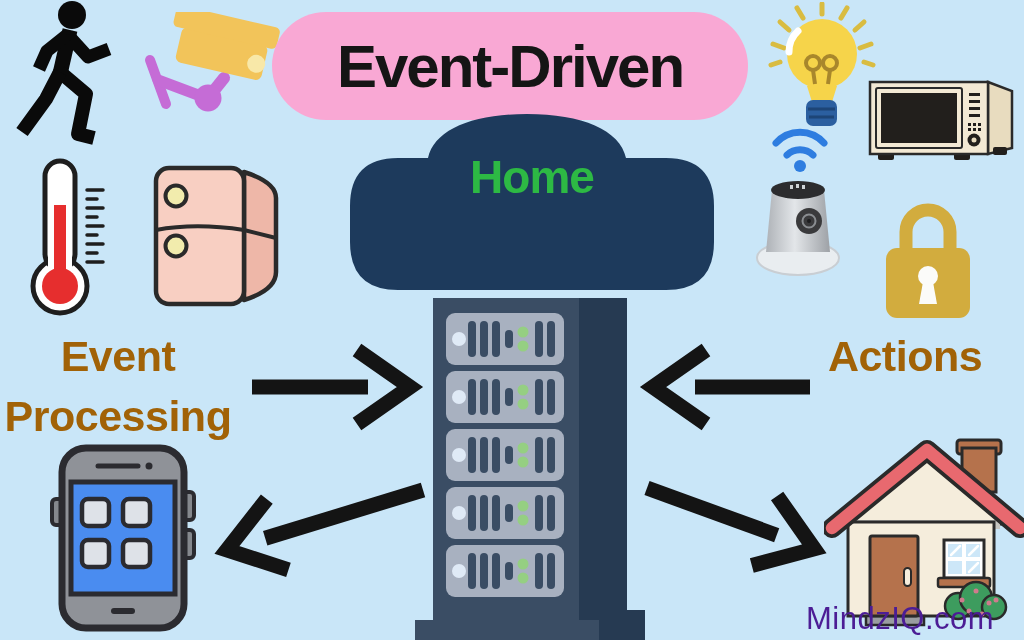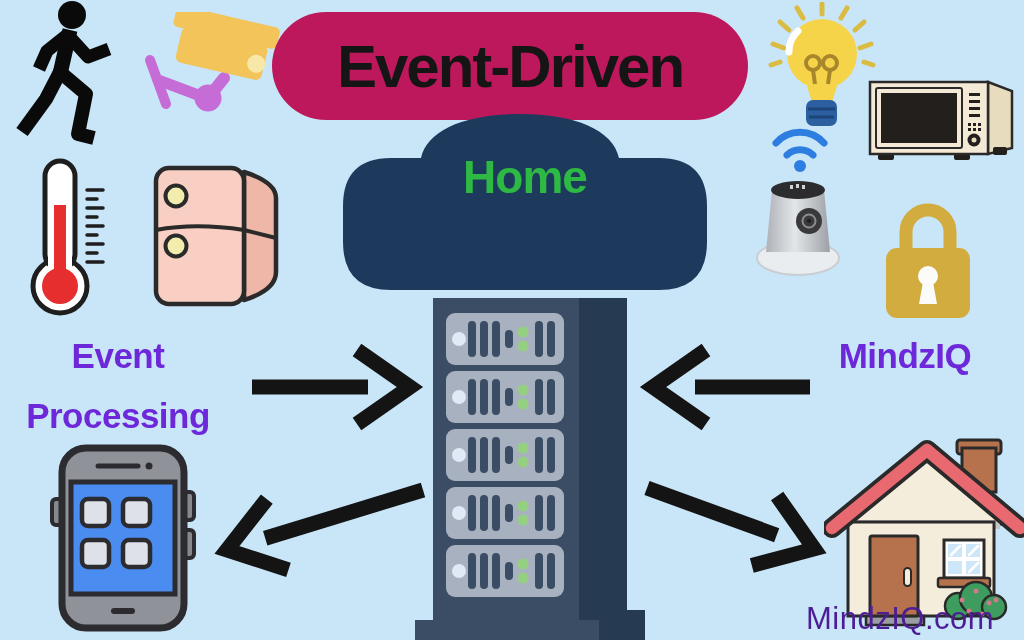--- a/index.html
+++ b/index.html
@@ -2,34 +2,34 @@
 <html><head>
 <meta charset="utf-8">
 <style>
   html,body{margin:0;padding:0;background:#e8eef2;}
   .canvas{
     position:relative;width:1024px;height:640px;overflow:hidden;
     background:#c9e6f8;font-family:"Liberation Sans",sans-serif;
   }
   .abs{position:absolute;}
   .title-pill{
-    left:272px;top:12px;width:476px;height:108px;background:#be185d;
+    left:272px;top:12px;width:476px;height:108px;background:#f9a8d4;
     border-radius:54px;display:flex;align-items:center;justify-content:center;
   }
   .title-pill span{
     font-size:60px;font-weight:700;color:#151515;letter-spacing:-2px;
   }
-  .cloud-wrap{left:335px;top:110px;width:380px;height:185px;}
+  .cloud-wrap{left:342px;top:110px;width:380px;height:185px;}
   .cloud-text{
     position:absolute;left:0;top:40px;width:100%;text-align:center;
     font-size:46px;font-weight:700;line-height:55px;color:#2db944;letter-spacing:-1px;
   }
   .side-label{
-    position:absolute;text-align:center;font-size:35px;font-weight:700;
-    color:#6d28d9;line-height:60px;letter-spacing:-0.5px;
+    position:absolute;text-align:center;font-size:43px;font-weight:700;
+    color:#a16207;line-height:60px;letter-spacing:-0.5px;
   }
   .label-left{left:2px;top:326px;width:232px;}
   .label-right{left:818px;top:326px;width:174px;}
   .watermark{
     left:806px;top:601px;font-size:31px;color:#4c1d95;letter-spacing:0.5px;
     font-weight:400;
   }
   svg{display:block;}
 </style>
 </head>
@@ -197,21 +197,21 @@
       <polygon points="45,90 55,90 59,112 41,112" fill="#fbfbf9"></polygon>
     </svg>
   </div>
 
   <div class="side-label label-left">
     <div>Event</div>
     <div>Processing</div>
   </div>
 
   <div class="side-label label-right">
-    <div>MindzIQ</div>
+    <div>Actions</div>
   </div>
 
   <div class="abs" style="left:413px;top:290px;">
     <svg width="235" height="350" viewBox="0 0 235 350">
       <defs>
         <g id="srv-unit">
           <rect x="0" y="0" width="118" height="52" rx="9" fill="#a8b1c0"></rect>
           <circle cx="13" cy="26" r="7" fill="#dfeaf6"></circle>
           <rect x="22" y="8" width="8" height="36" rx="4" fill="#3a4d64"></rect>
           <rect x="34" y="8" width="8" height="36" rx="4" fill="#3a4d64"></rect>

